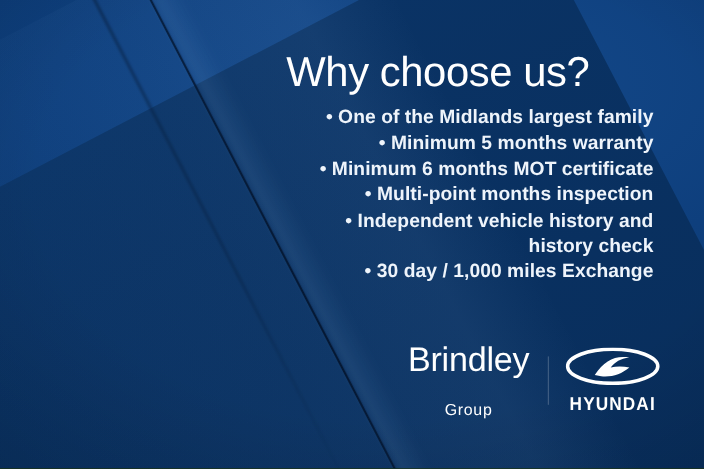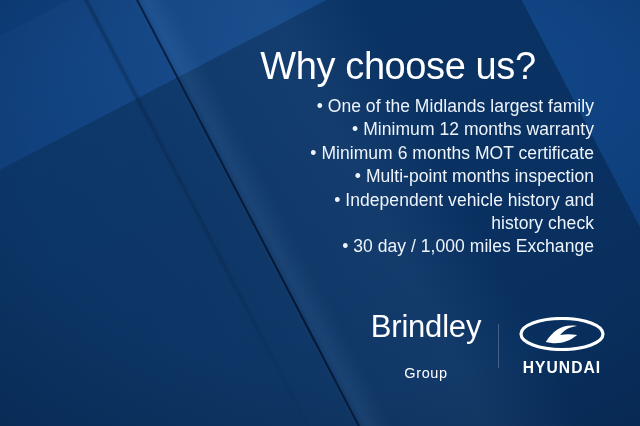--- a/index.html
+++ b/index.html
@@ -133,21 +133,21 @@
     right: 46px;
     top: 95px;
     width: 400px;
     text-align: right;
     color: #eef4fb;
     font-size: 17.5px;
     font-weight: 400;
     line-height: 23.4px;
     letter-spacing: 0.05px;
   }
-  .bullets .line { display: block; white-space: nowrap; }
+  .bullets .line { display: block; white-space: nowrap; font-weight: bold; }
 
   
   .logos {
     position: absolute;
     left: 360px;
     top: 310px;
     width: 246px;
     height: 72px;
     display: flex;
     align-items: center;
@@ -172,21 +172,21 @@
     margin-top: 24px;
   }
   .divider {
     width: 1px;
     height: 44px;
     margin: 0 10px 0 6px;
     background: rgba(255,255,255,0.22);
   }
   .hyundai {
     width: 96px;
-    text-align: right;
+    text-align: center;
     color: #ffffff;
     line-height: 1;
   }
   .hyundai .mark { display:block; }
   .hyundai .wordmark {
     display: block;
     margin-top: 5px;
     font-size: 17px;
     font-weight: 700;
     letter-spacing: 1.1px;
@@ -207,21 +207,21 @@
     <div class="panel panel-fold2"></div>
     <div class="panel panel-vignette"></div>
   </div>
 
   <div class="content">
 
     <h1 class="headline">Why choose us?</h1>
 
     <div class="bullets">
       <span class="line">• One of the Midlands largest family</span>
-      <span class="line">• Minimum 12 months warranty</span>
+      <span class="line">• Minimum 5 months warranty</span>
       <span class="line">• Minimum 6 months MOT certificate</span>
       <span class="line">• Multi-point months inspection</span>
       <span class="line">• Independent vehicle history and</span>
       <span class="line">history check</span>
       <span class="line">• 30 day / 1,000 miles Exchange</span>
     </div>
 
     <div class="logos">
 
       <div class="brindley">

